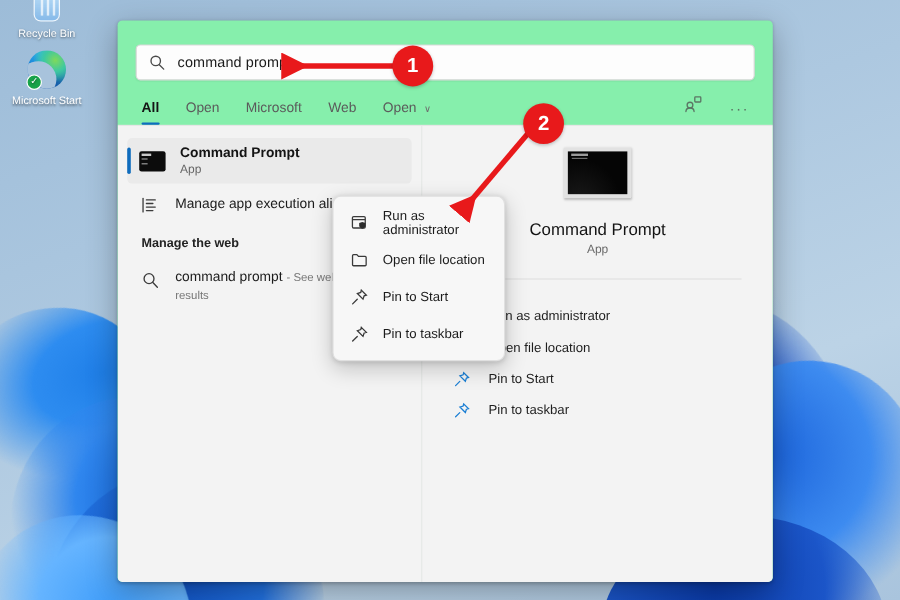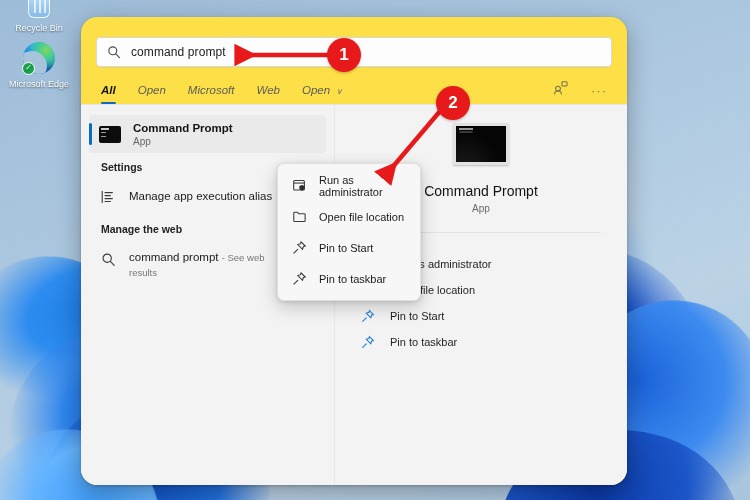--- a/index.html
+++ b/index.html
@@ -124,24 +124,24 @@
     position: absolute; left: 1px; bottom: 1px;
     width: 13px; height: 13px; border-radius: 50%;
     background: #18a34a;
     border: 1.5px solid #ffffff;
     color: #fff; font-size: 8px; line-height: 10px; text-align: center;
   }
 
   
   #search-window {
     position: absolute;
-    left: 81px; top: 17px;
+    left: 98px; top: 17px;
     width: 546px; height: 468px;
-    background: #fde047;
-    border-radius: 16px;
+    background: #86efac;
+    border-radius: 4px;
     box-shadow: 0 8px 26px rgba(0,0,0,0.30), 0 1px 3px rgba(0,0,0,0.20);
     overflow: hidden;
     display: flex;
     flex-direction: column;
   }
 
   
   #search-bar-row {
     padding: 20px 15px 0 15px;
   }
@@ -173,21 +173,20 @@
     height: 38px;
     border-bottom: 1px solid #e6e6e6;
   }
   .tab {
     position: relative;
     font-size: 11.5px;
     color: #5b5b5b;
     padding-bottom: 8px;
     cursor: default;
     white-space: nowrap;
-    font-style: italic;
   }
   .tab.active { color: #141414; font-weight: 600; }
   .tab.active::after {
     content: "";
     position: absolute;
     left: 0; right: 0; bottom: 0;
     height: 2.5px;
     background: var(--accent, #0f6cbd);
     border-radius: 2px;
   }
@@ -383,21 +382,21 @@
     <div class="rb-line" style="left:23px;"></div>
   </div>
   <span>Recycle Bin</span>
 </div>
 
 <div class="desk-icon" id="icon-edge">
   <div class="glyph">
     <div class="edge-logo"></div>
     <div class="edge-check">✓</div>
   </div>
-  <span>Microsoft Edge</span>
+  <span>Microsoft Start</span>
 </div>
 
 <div id="search-window">
 
   <div id="search-bar-row">
     <div id="search-box">
       <span class="mag">
         <svg viewBox="0 0 16 16" fill="none" stroke="#4a4a4a" stroke-width="1.3">
           <circle cx="6.6" cy="6.6" r="4.5"></circle>
           <line x1="10" y1="10.2" x2="14.2" y2="14.4" stroke-linecap="round"></line>
@@ -445,21 +444,20 @@
 
 
       <div class="result-row selected">
         <div class="cmd-tile"></div>
         <div class="result-texts">
           <span class="result-title">Command Prompt</span>
           <span class="result-sub">App</span>
         </div>
       </div>
 
-      <div class="section-head">Settings</div>
 
       <div class="settings-row">
         <span class="ico-slot">
           <svg width="16" height="16" viewBox="0 0 16 16" fill="none" stroke="#3b3b3b" stroke-width="1.1">
             <path d="M2.2 2.4v11.2" stroke-linecap="round"></path>
             <line x1="5" y1="3.6" x2="12.4" y2="3.6" stroke-linecap="round"></line>
             <line x1="5" y1="6.6" x2="10.4" y2="6.6" stroke-linecap="round"></line>
             <line x1="5" y1="9.6" x2="12.4" y2="9.6" stroke-linecap="round"></line>
             <line x1="5" y1="12.5" x2="10.4" y2="12.5" stroke-linecap="round"></line>
           </svg>

